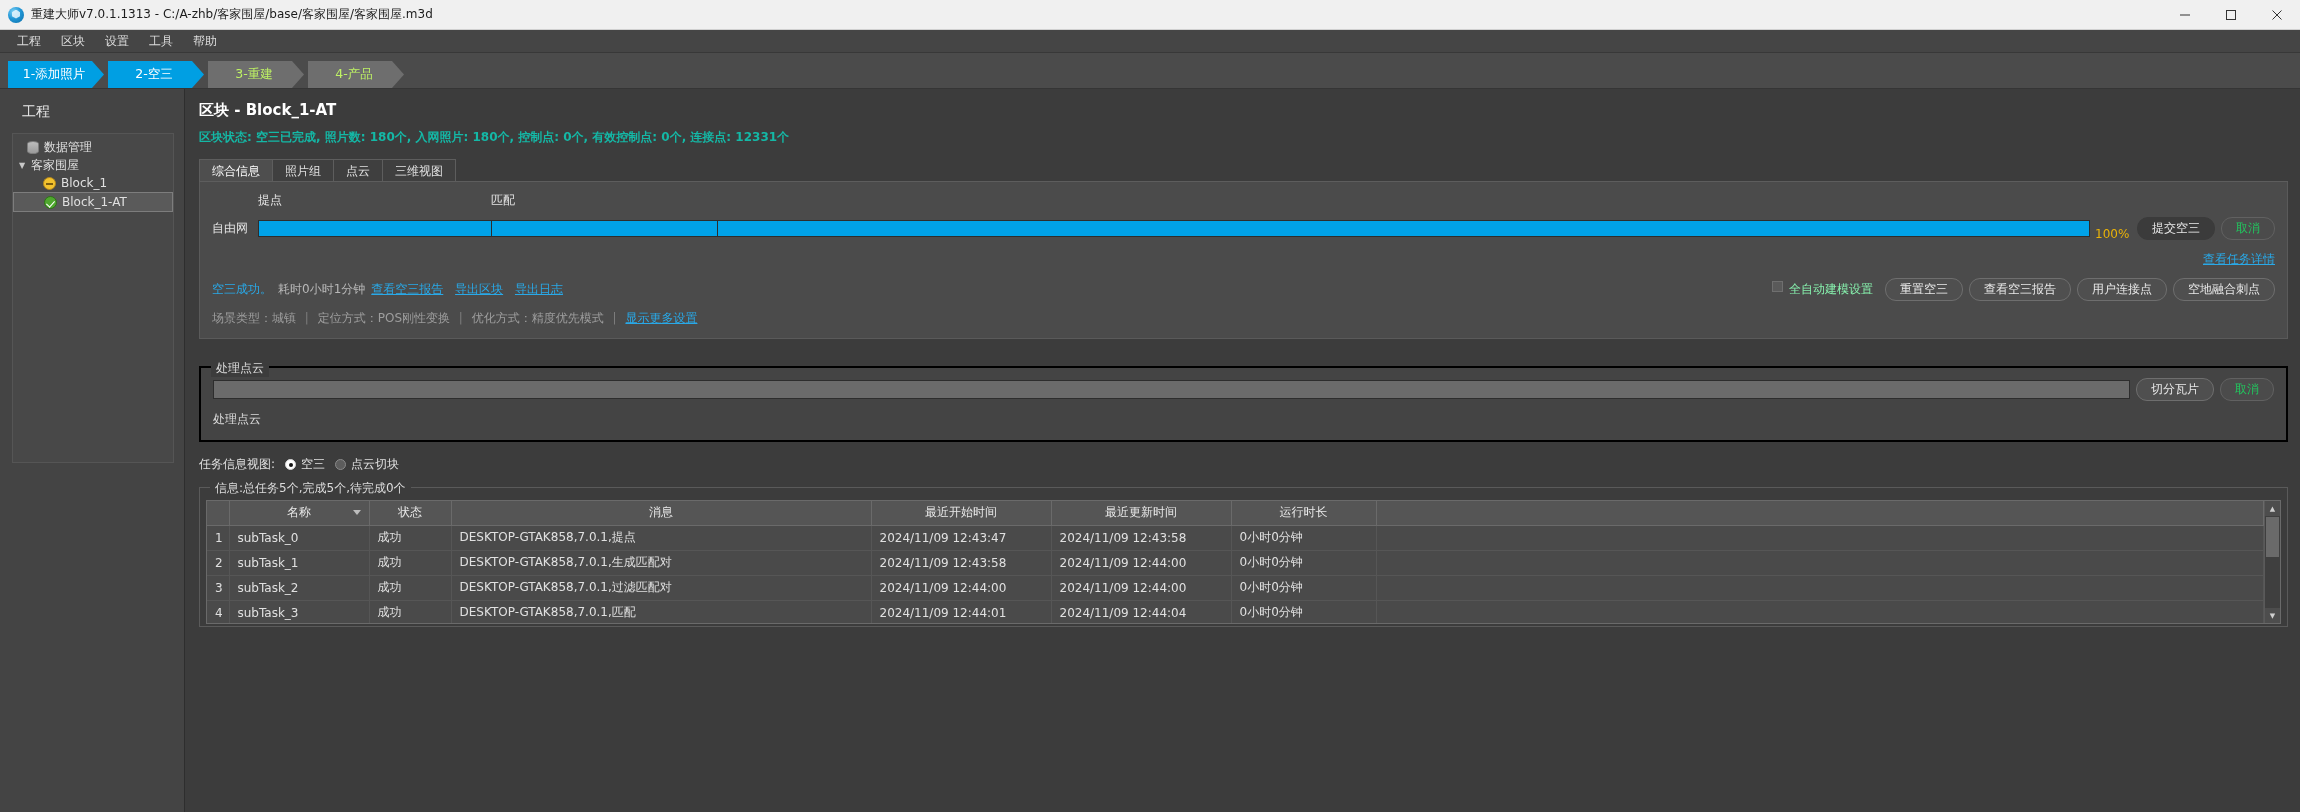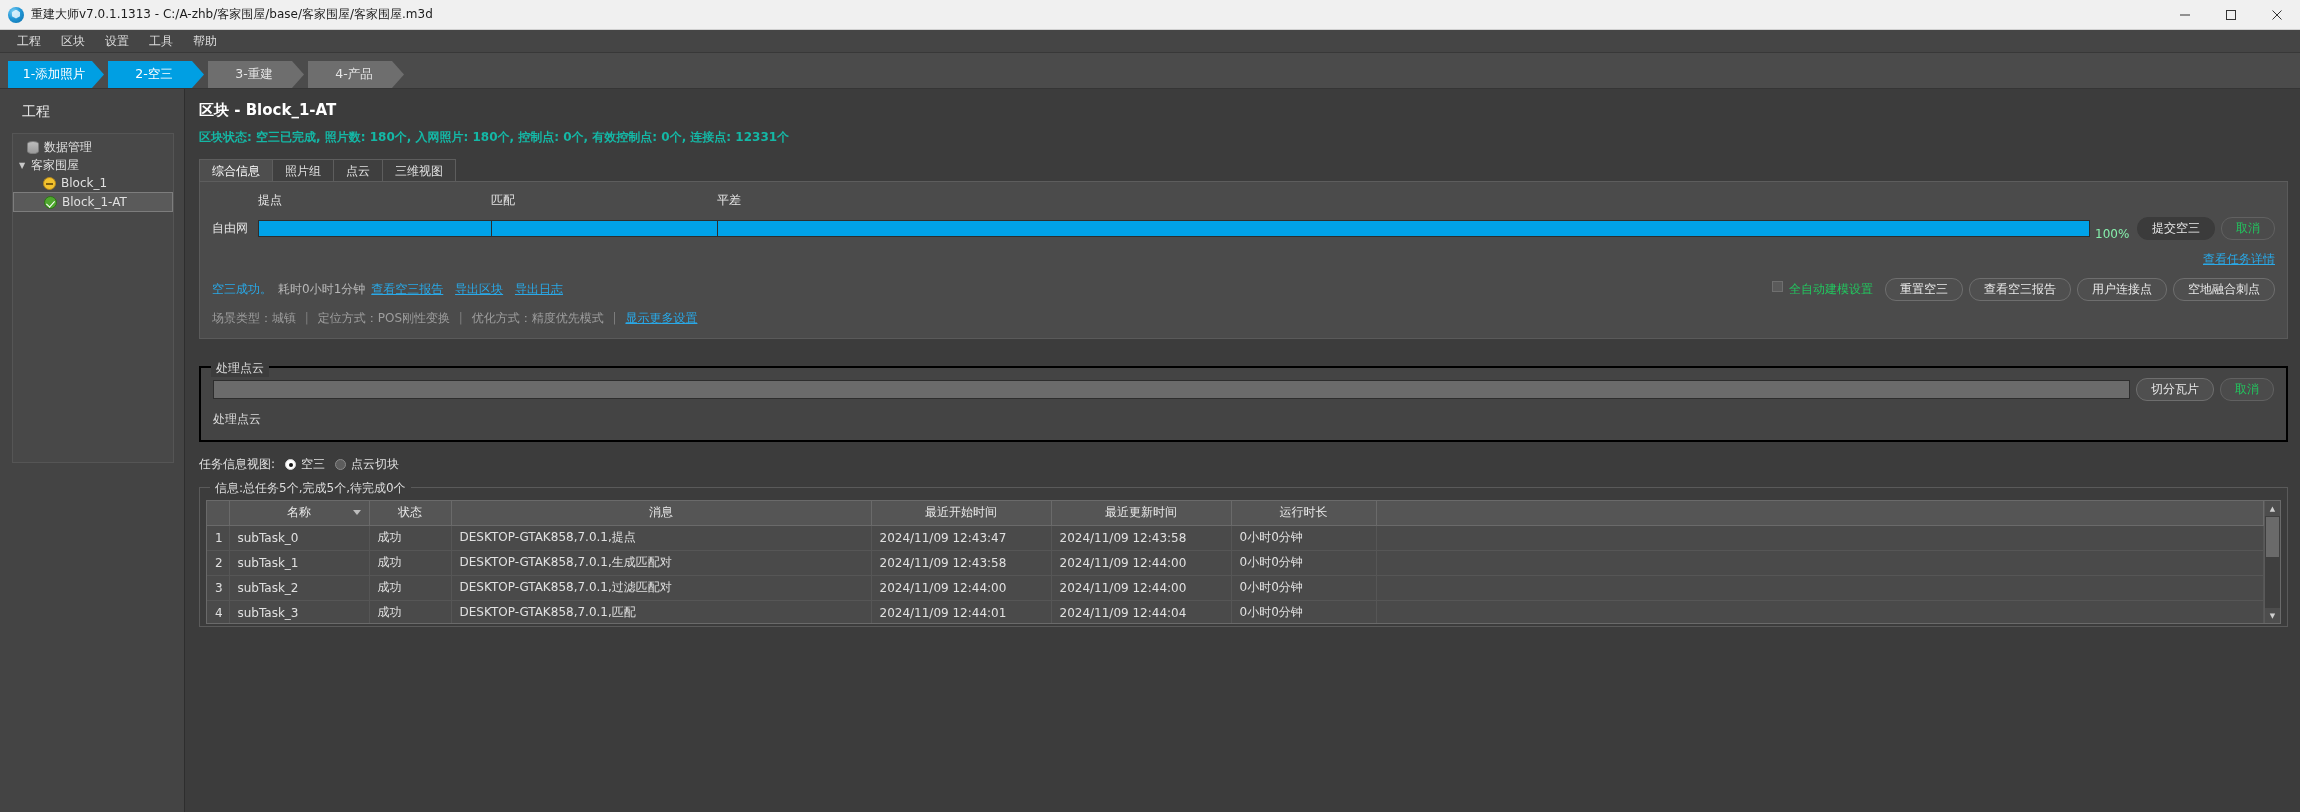--- a/index.html
+++ b/index.html
@@ -94,21 +94,21 @@
     padding: 0 18px 0 14px;
     font-size: 12.5px;
     color: #ffffff;
     background: #6e6e6e;
     margin-right: 4px;
     clip-path: polygon(0 0, calc(100% - 12px) 0, 100% 50%, calc(100% - 12px) 100%, 0 100%);
     white-space: nowrap;
     min-width: 96px;
   }
   .step.active { background: #009fe3; }
-  .step.inactive { color: #e5e5e5; }
+  .step.inactive { color: #bef264; }
 
   
   .body {
     display: flex;
     height: calc(812px - 30px - 23px - 36px);
     background: #3c3c3c;
   }
 
   
   .sidebar {
@@ -279,21 +279,21 @@
     background: #00a2e8;
     border-right: 1px solid #2d2d2d;
     height: 100%;
   }
   .bar:last-child { border-right: none; }
   .bar-b1 { flex: 0 0 233px; }
   .bar-b2 { flex: 0 0 226px; }
   .bar-b3 { flex: 1; }
   .pct {
     font-size: 12px;
-    color: #86efac;
+    color: #eab308;
     margin-left: 5px;
     width: 36px;
     flex: none;
     margin-top: 12px;
   }
   .btn {
     font-size: 12px;
     color: #e9e9e9;
     background: #4f4f4f;
     border: 1px solid #6e6e6e;
@@ -328,21 +328,21 @@
   .result-links a { margin-right: 8px; }
   .right-tools {
     margin-left: auto;
     display: flex;
     align-items: center;
   }
   .chk {
     display: flex;
     align-items: flex-start;
     font-size: 12px;
-    color: #22c55e;
+    color: #86efac;
     margin-right: 6px;
     white-space: nowrap;
   }
   .chk-box {
     width: 11px; height: 11px;
     border: 1px solid #6f6f6f;
     background: #5a5a5a;
     margin-right: 6px;
     flex: none;
   }
@@ -583,21 +583,20 @@
       <div class="tab">照片组</div>
       <div class="tab">点云</div>
       <div class="tab">三维视图</div>
     </div>
 
     <div class="panel">
       <div class="phase-head">
         <div class="phase-label-spacer"></div>
         <div class="ph ph1">提点</div>
         <div class="ph ph2">匹配</div>
-        <div class="ph ph3">平差</div>
       </div>
 
       <div class="progress-row">
         <div class="progress-label">自由网</div>
         <div class="bar-wrap">
           <div class="bar bar-b1"></div>
           <div class="bar bar-b2"></div>
           <div class="bar bar-b3"></div>
         </div>
         <div class="pct">100%</div>

